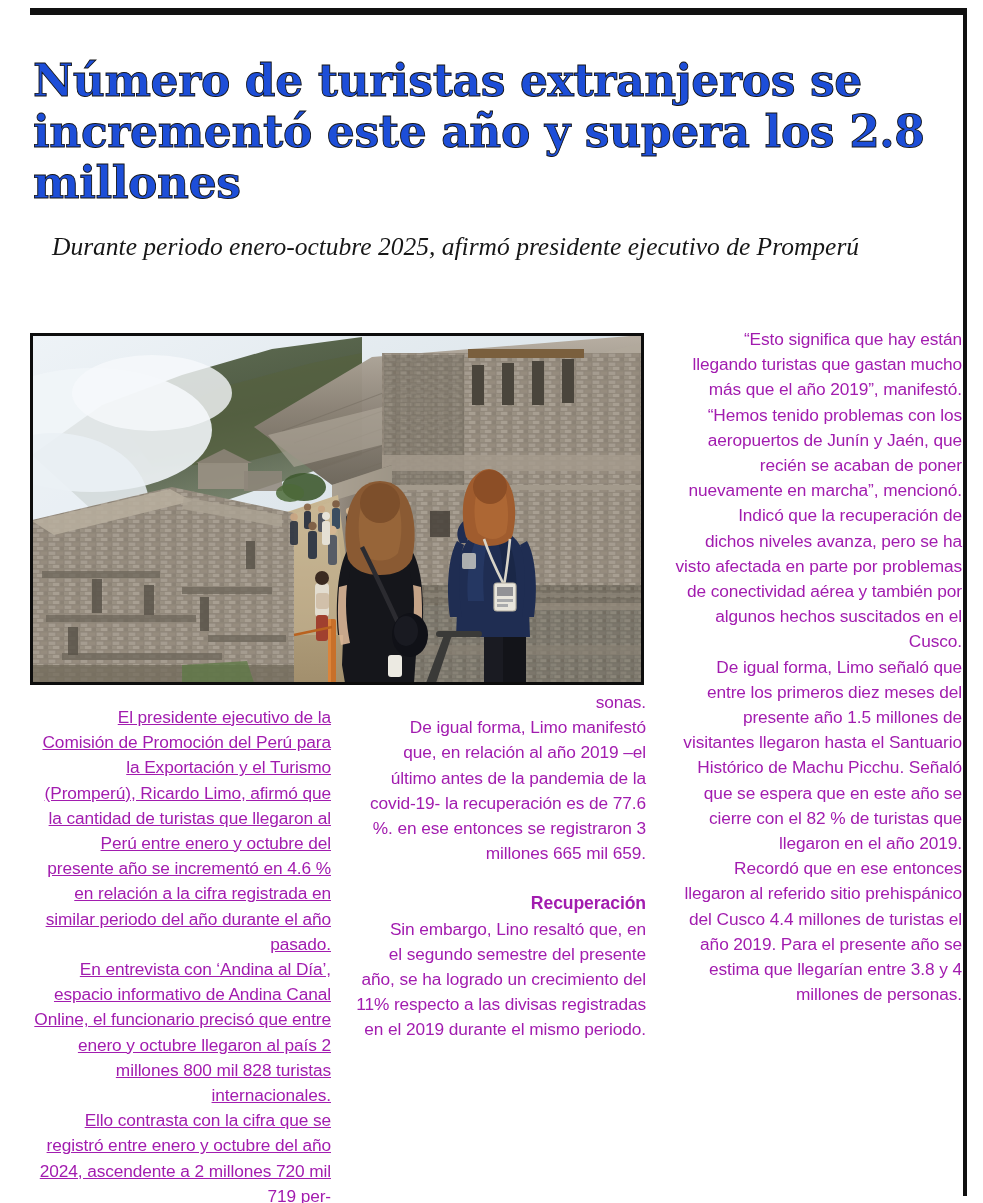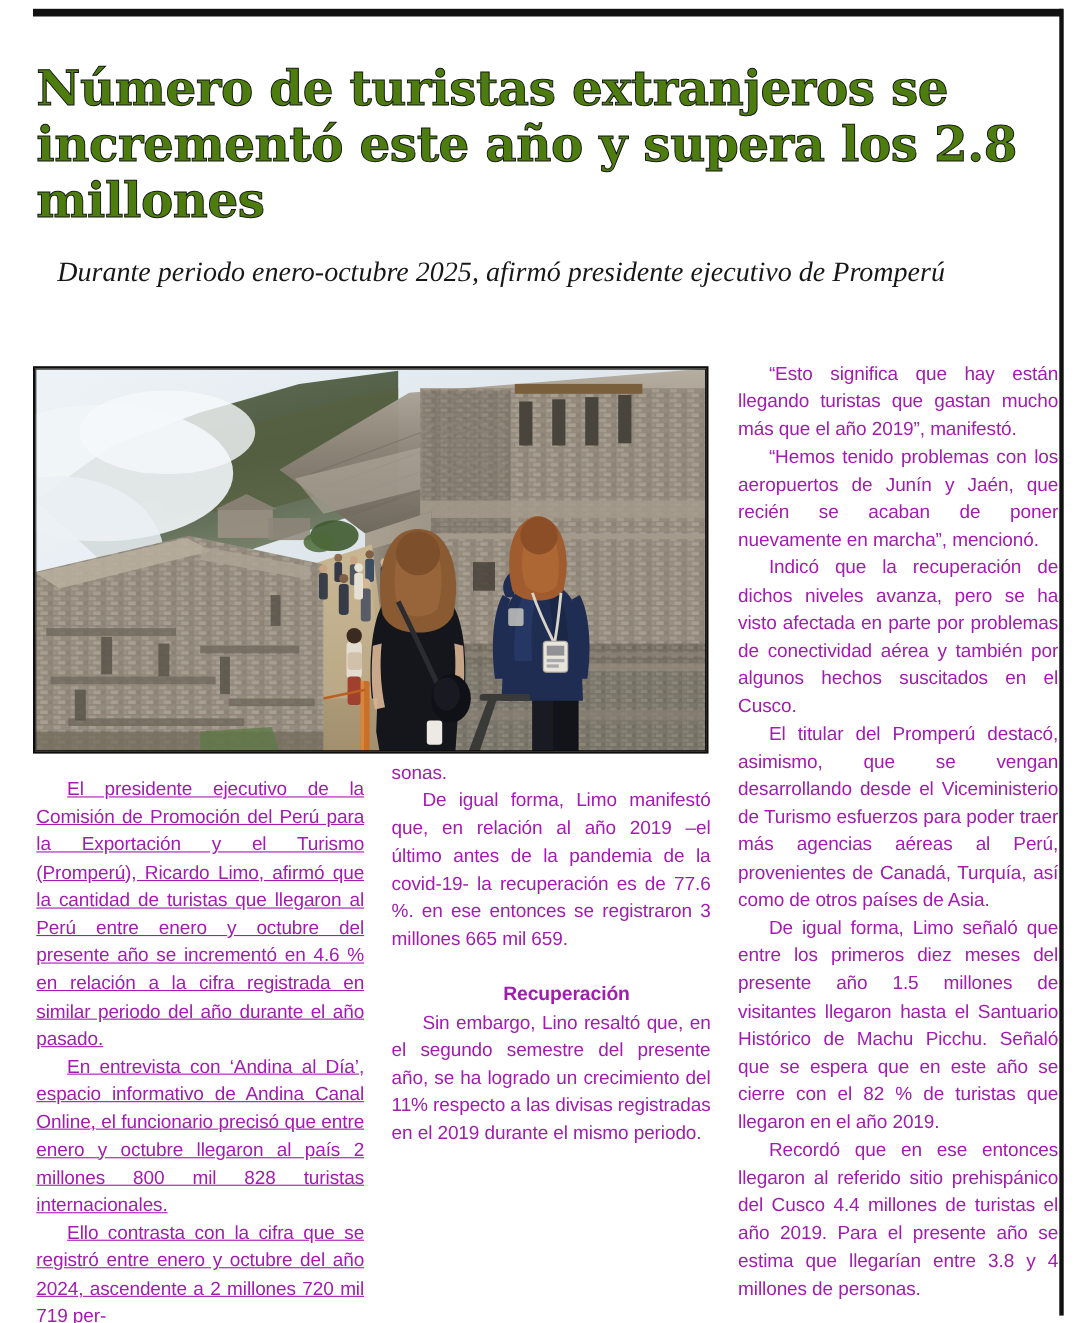--- a/index.html
+++ b/index.html
@@ -38,21 +38,21 @@
   #headline {
     position: absolute;
     left: 33px;
     top: 26px;
     width: 920px;
     font-family: "DejaVu Serif", serif;
     font-weight: bold;
     font-size: 44px;
     line-height: 51px;
     letter-spacing: -0.4px;
-    color: #4d7c0f;
+    color: #1d4ed8;
     -webkit-text-stroke: 0.9px #141414;
   }
 
   
   #deck {
     position: absolute;
     left: 34px;
     top: 228px;
     width: 928px;
     font-family: "Liberation Serif", serif;
@@ -86,20 +86,21 @@
     color: #a21caf;
     letter-spacing: -0.1px;
   }
   #col1 { left: 33px;  top: 705px; width: 298px; text-decoration: underline; }
   #col2 { left: 356px; top: 690px; width: 290px; }
   #col3 { left: 671px; top: 327px; width: 291px; }
 
   .col p {
     margin: 0;
     text-indent: 28px;
+    text-align: right;
   }
   .col p.noindent { text-indent: 0; }
 
   .subhead {
     margin: 0;
     text-indent: 0;
     text-align: center;
     font-weight: bold;
     font-size: 17.6px;
     line-height: 25.2px;
@@ -352,16 +353,15 @@
   <p class="noindent">sonas.</p>
   <p>De igual forma, Limo manifestó que, en relación al año 2019 –el último antes de la pandemia de la covid-19- la recuperación es de 77.6 %. en ese entonces se registraron 3 millones 665 mil 659.</p>
   <p class="subhead">Recuperación</p>
   <p>Sin embargo, Lino resaltó que, en el segundo semestre del presente año, se ha logrado un crecimiento del 11% respecto a las divisas registradas en el 2019 durante el mismo periodo.</p>
 </div>
 
 <div id="col3" class="col">
   <p>“Esto significa que hay están llegando turistas que gastan mucho más que el año 2019”, manifestó.</p>
   <p>“Hemos tenido problemas con los aeropuertos de Junín y Jaén, que recién se acaban de poner nuevamente en marcha”, mencionó.</p>
   <p>Indicó que la recuperación de dichos niveles avanza, pero se ha visto afectada en parte por problemas de conectividad aérea y también por algunos hechos suscitados en el Cusco.</p>
-  <p>El titular del Promperú destacó, asimismo, que se vengan desarrollando desde el Viceministerio de Turismo esfuerzos para poder traer más agencias aéreas al Perú, provenientes de Canadá, Turquía, así como de otros países de Asia.</p>
   <p>De igual forma, Limo señaló que entre los primeros diez meses del presente año 1.5 millones de visitantes llegaron hasta el Santuario Histórico de Machu Picchu. Señaló que se espera que en este año se cierre con el 82 % de turistas que llegaron en el año 2019.</p>
   <p>Recordó que en ese entonces llegaron al referido sitio prehispánico del Cusco 4.4 millones de turistas el año 2019. Para el presente año se estima que llegarían entre 3.8 y 4 millones de personas.</p>
 </div>
 
 </body></html>

